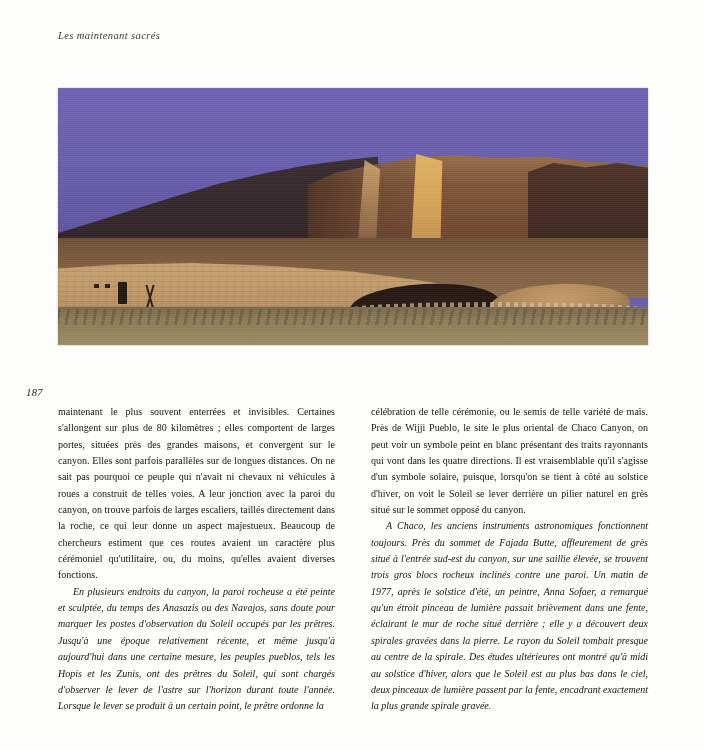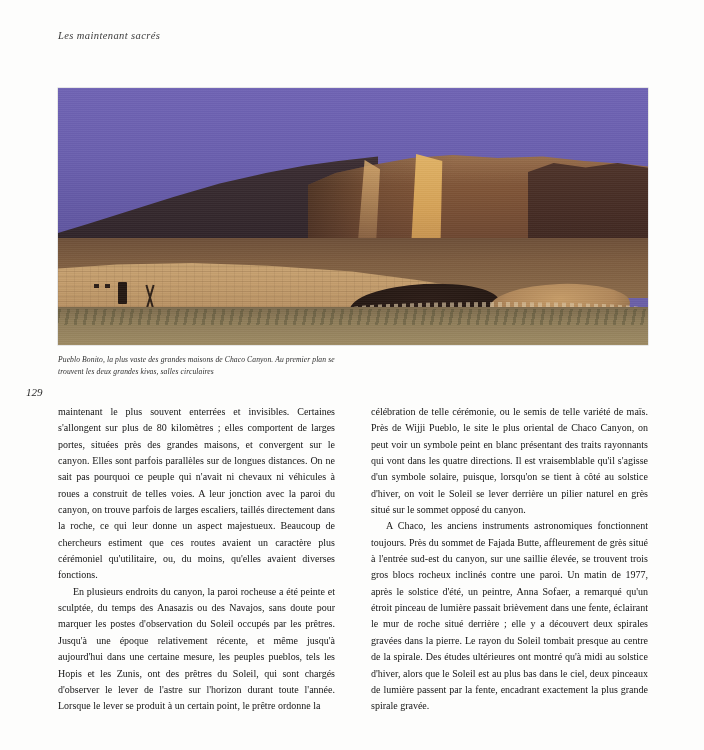--- a/index.html
+++ b/index.html
@@ -286,21 +286,21 @@
   }
   .col {
     width: 277px;
     font-size: 10px;
     line-height: 16.35px;
     text-align: justify;
     color: #141414;
     hyphens: manual;
   }
   .col p { margin: 0; }
-  .col p.indent { text-indent: 15px; }
+  .col p.indent { text-indent: 15px; font-style: italic; }
   .col p.cont { text-indent: 0; }
 </style>
 </head>
 <body>
 
 <div class="page">
 
   <div class="running-head">Les maintenant sacrés</div>
 
   <div class="photo-frame">
@@ -322,25 +322,22 @@
       <div class="ladder"></div>
       <div class="kiva-shadow"></div>
       <div class="kiva-lit"></div>
       <div class="kiva-rim"></div>
       <div class="ground"></div>
       <div class="ground-scrub"></div>
       <div class="photo-grain"></div>
     </div>
   </div>
 
-  <div class="caption caption-left">
-    <p>Pueblo Bonito, la plus vaste des grandes maisons de Chaco Canyon. Au premier plan se trouvent les deux grandes kivas, salles circulaires</p>
-  </div>
-
-  <div class="folio">129</div>
+
+  <div class="folio">187</div>
 
   <div class="columns">
     <div class="col">
       <p class="cont">maintenant le plus souvent enterrées et invisibles. Certaines s'allongent sur plus de 80 kilomètres ; elles comportent de larges portes, situées près des grandes maisons, et convergent sur le canyon. Elles sont parfois parallèles sur de longues distances. On ne sait pas pourquoi ce peuple qui n'avait ni chevaux ni véhicules à roues a construit de telles voies. A leur jonction avec la paroi du canyon, on trouve parfois de larges escaliers, taillés directement dans la roche, ce qui leur donne un aspect majestueux. Beaucoup de chercheurs estiment que ces routes avaient un caractère plus cérémoniel qu'utilitaire, ou, du moins, qu'elles avaient diverses fonctions.</p>
       <p class="indent">En plusieurs endroits du canyon, la paroi rocheuse a été peinte et sculptée, du temps des Anasazis ou des Navajos, sans doute pour marquer les postes d'observation du Soleil occupés par les prêtres. Jusqu'à une époque relativement récente, et même jusqu'à aujourd'hui dans une certaine mesure, les peuples pueblos, tels les Hopis et les Zunis, ont des prêtres du Soleil, qui sont chargés d'observer le lever de l'astre sur l'horizon durant toute l'année. Lorsque le lever se produit à un certain point, le prêtre ordonne la</p>
     </div>
     <div class="col">
       <p class="cont">célébration de telle cérémonie, ou le semis de telle variété de maïs. Près de Wijji Pueblo, le site le plus oriental de Chaco Canyon, on peut voir un symbole peint en blanc présentant des traits rayonnants qui vont dans les quatre directions. Il est vraisemblable qu'il s'agisse d'un symbole solaire, puisque, lorsqu'on se tient à côté au solstice d'hiver, on voit le Soleil se lever derrière un pilier naturel en grès situé sur le sommet opposé du canyon.</p>
       <p class="indent">A Chaco, les anciens instruments astronomiques fonctionnent toujours. Près du sommet de Fajada Butte, affleurement de grès situé à l'entrée sud-est du canyon, sur une saillie élevée, se trouvent trois gros blocs rocheux inclinés contre une paroi. Un matin de 1977, après le solstice d'été, un peintre, Anna Sofaer, a remarqué qu'un étroit pinceau de lumière passait brièvement dans une fente, éclairant le mur de roche situé derrière ; elle y a découvert deux spirales gravées dans la pierre. Le rayon du Soleil tombait presque au centre de la spirale. Des études ultérieures ont montré qu'à midi au solstice d'hiver, alors que le Soleil est au plus bas dans le ciel, deux pinceaux de lumière passent par la fente, encadrant exactement la plus grande spirale gravée.</p>
     </div>

